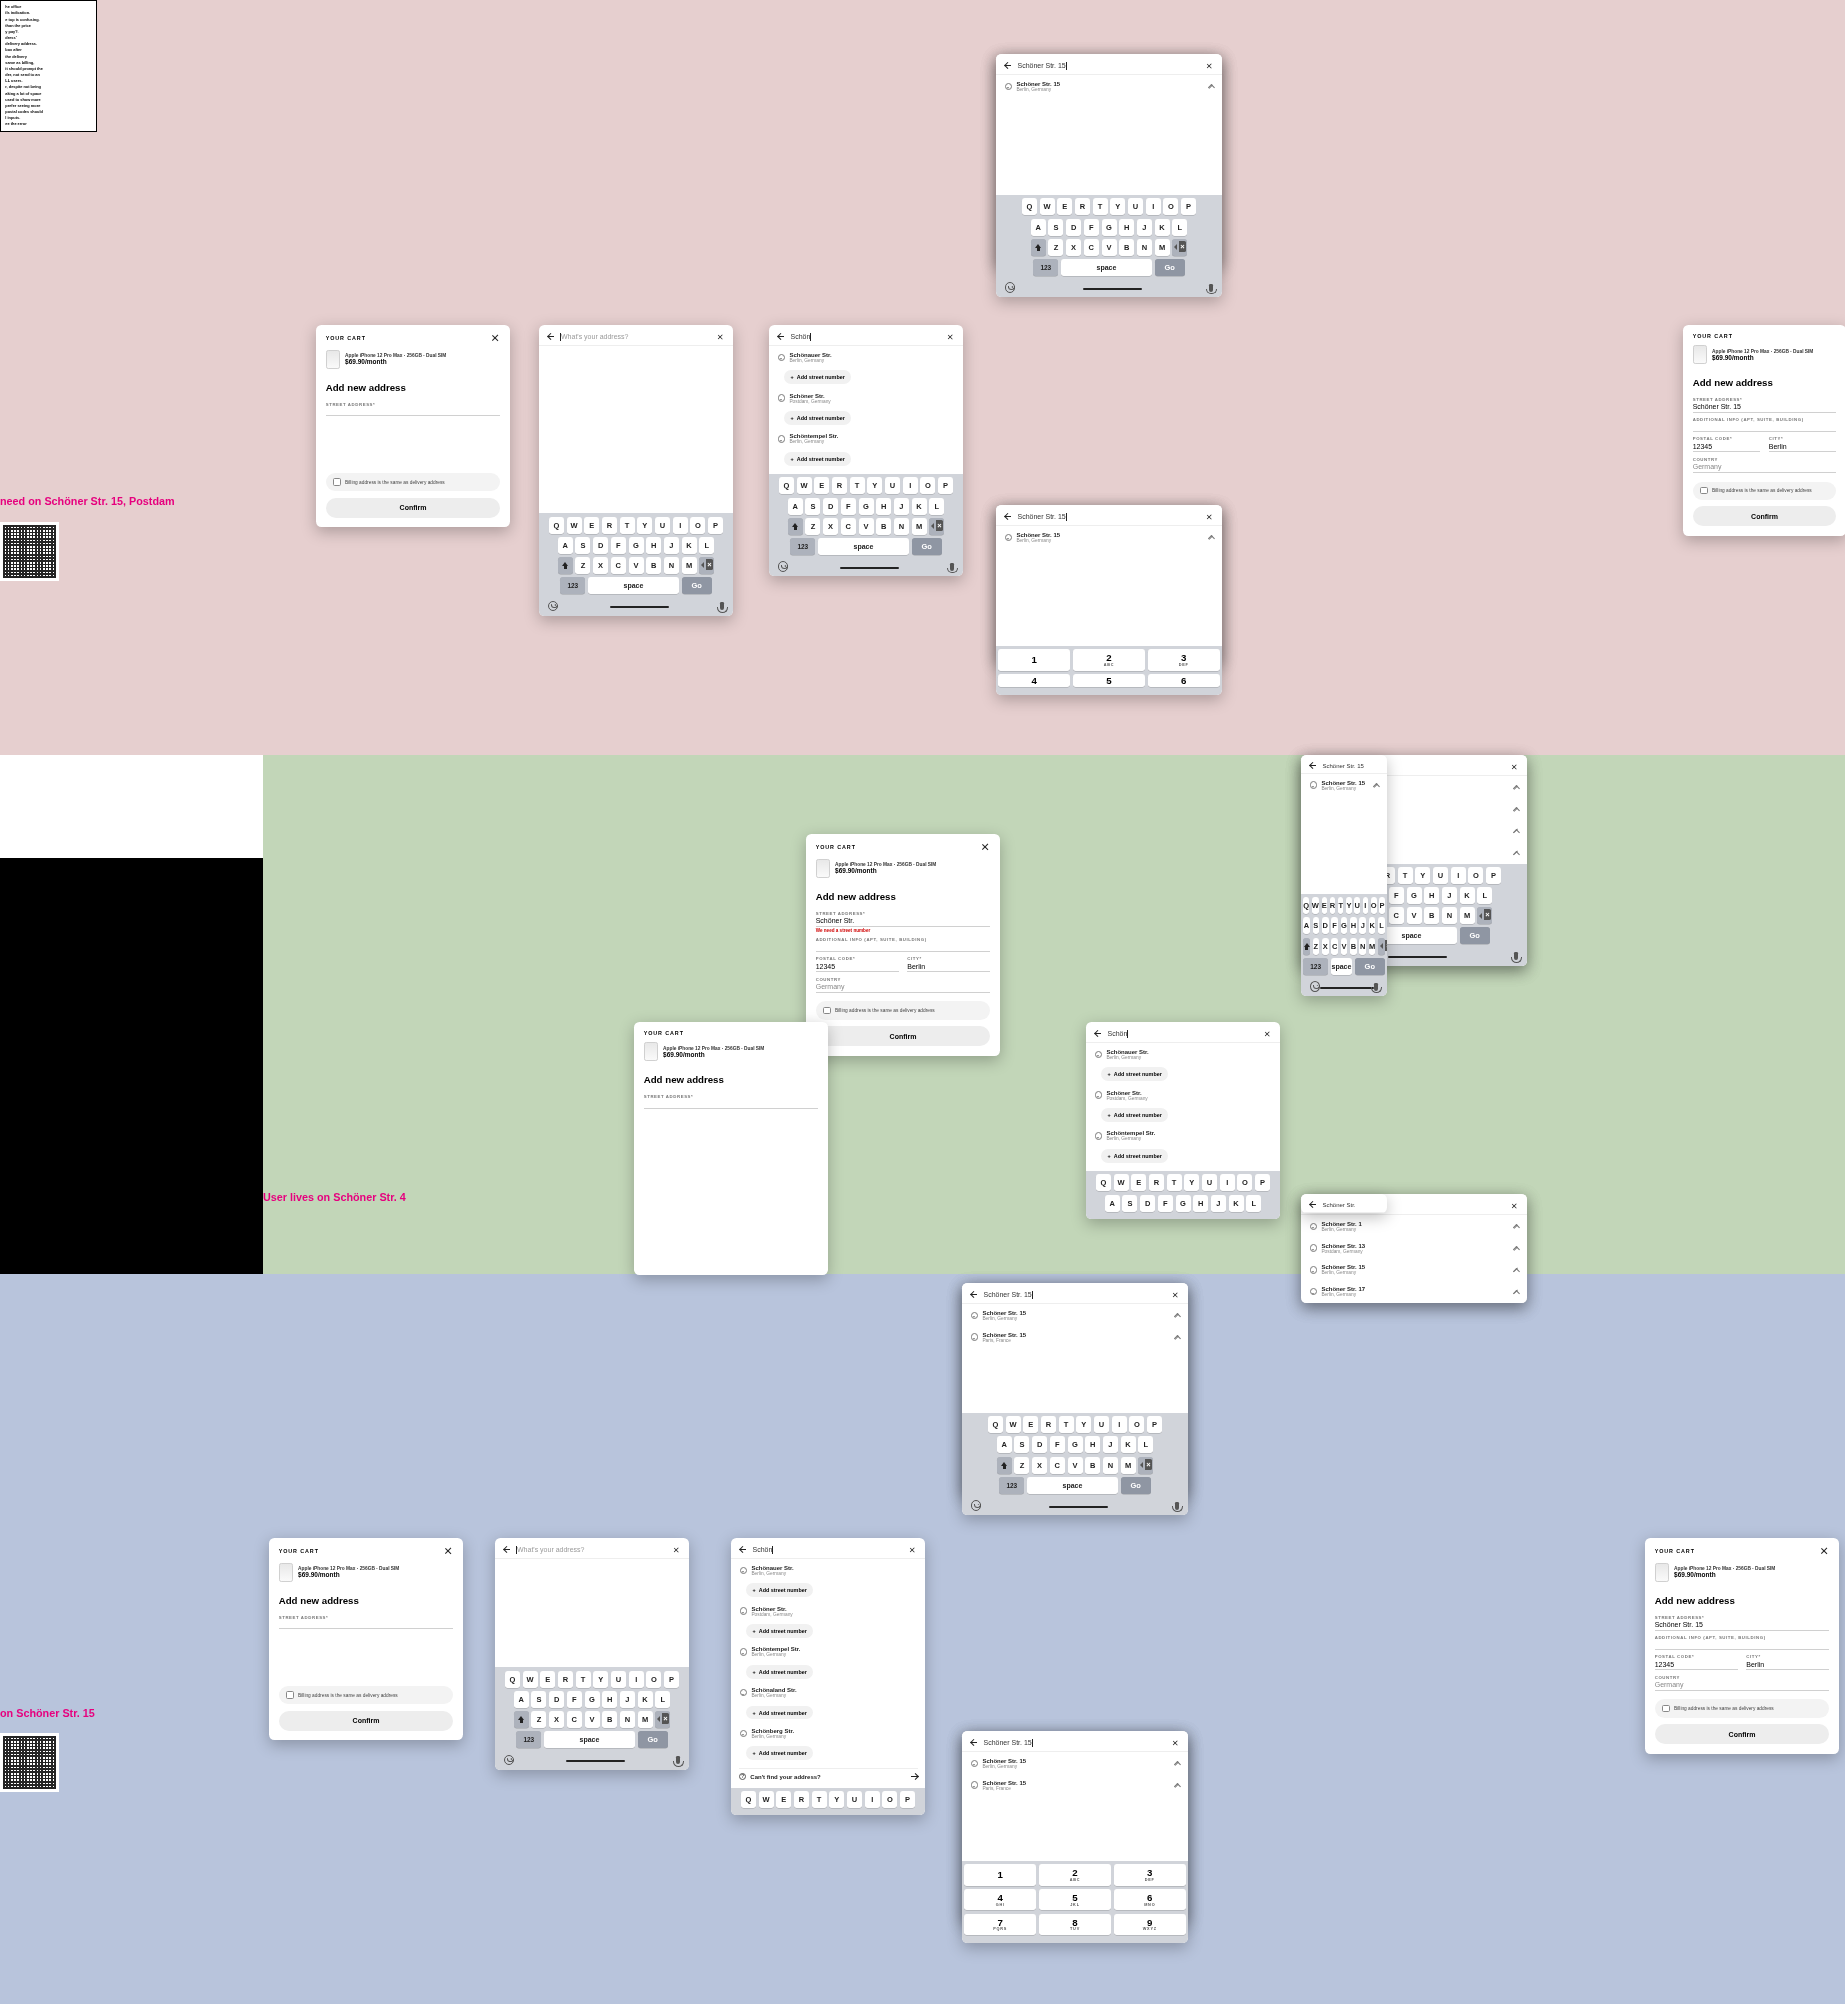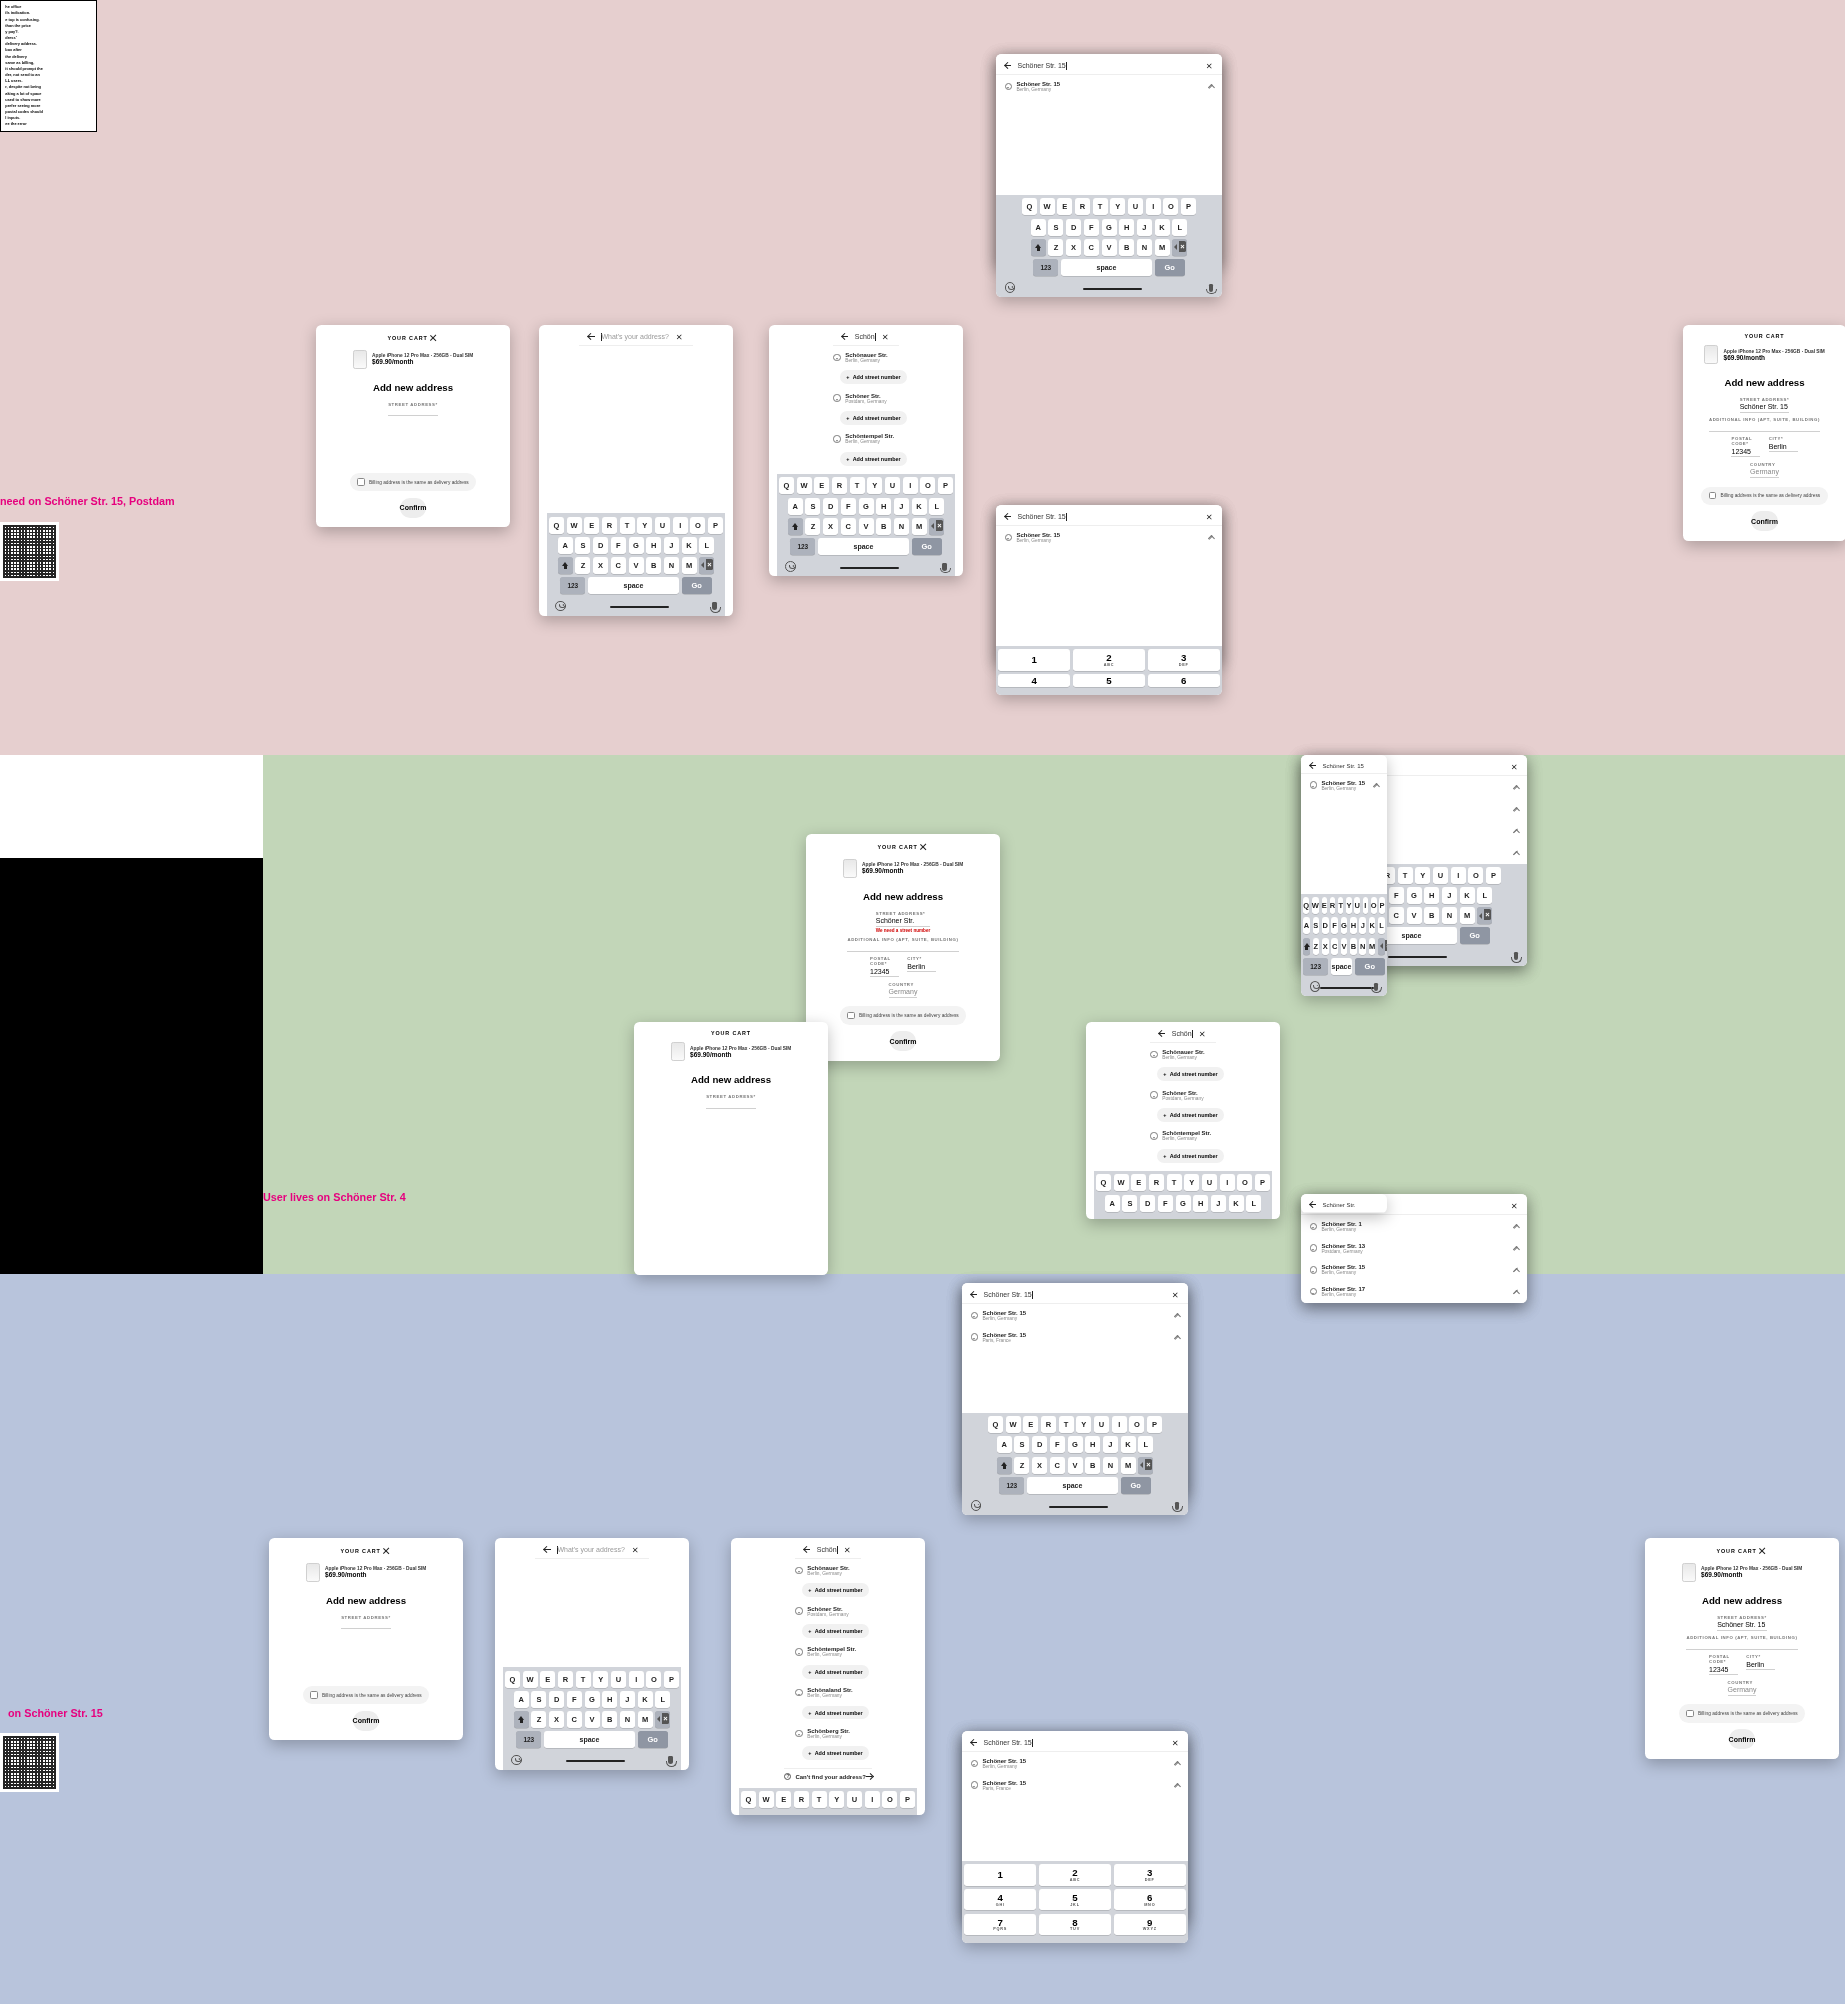--- a/index.html
+++ b/index.html
@@ -15,21 +15,21 @@
 
   .scenario { position:absolute; font-weight:800; color:#e6007e; font-size:10.8px; white-space:nowrap; }
 
   .qr { position:absolute; width:59px; height:59px; background:#fff; padding:3.2px; }
   .qr .grid { width:100%; height:100%; background:
     repeating-linear-gradient(0deg,#000 0 1.6px,transparent 1.6px 3.2px),
     repeating-linear-gradient(90deg,#000 0 1.6px,transparent 1.6px 3.2px);
     opacity:.85; }
 
   .phone { position:absolute; background:#fff; border-radius:5.4px; box-shadow:0 4.3px 15px rgba(0,0,0,.25); display:flex; flex-direction:column; overflow:hidden; }
-  .phone.sm { width:194px;align-items:center; }
+  .phone.sm { width:194px; }
   .phone.w420 { width:226px; }
 
   .cart-head { display:flex; align-items:center; justify-content:space-between; padding:7.5px 9.7px 2.2px; }
   .cart-head .lbl { font-size:5.4px; font-weight:800; letter-spacing:0.9px; }
   .x-icon { width:10.8px; height:10.8px; position:relative; cursor:pointer; }
   .x-icon::before,.x-icon::after { content:""; position:absolute; left:50%; top:50%; width:7.5px; height:1.1px; background:#222; }
   .x-icon::before { transform:translate(-50%,-50%) rotate(45deg); }
   .x-icon::after  { transform:translate(-50%,-50%) rotate(-45deg); }
 
   .cart-item { display:flex; gap:5.4px; padding:4.3px 9.7px 9.7px; align-items:center; }
@@ -150,21 +150,21 @@
       <p>ee the error</p>
   </div>
 
   <div class="scenario" style="left:0; top:495px;">need on Schöner Str. 15, Postdam</div>
   <div class="qr" style="left:0; top:522px;">
       <div class="grid"></div>
     </div>
 
   <div class="scenario" style="left:263px; top:1191px;">User lives on Schöner Str. 4</div>
 
-  <div class="scenario" style="left:8px; top:1707px;">on Schöner Str. 15</div>
+  <div class="scenario" style="left:0; top:1707px;">on Schöner Str. 15</div>
   <div class="qr" style="left:0; top:1733px;">
       <div class="grid"></div>
     </div>
 
   <div class="phone sm" style="left:316px; top:325px;">
     <div class="cart-head">
       <span class="lbl">YOUR CART</span>
       <span class="x-icon"></span>
     </div>
     <div class="cart-item">

